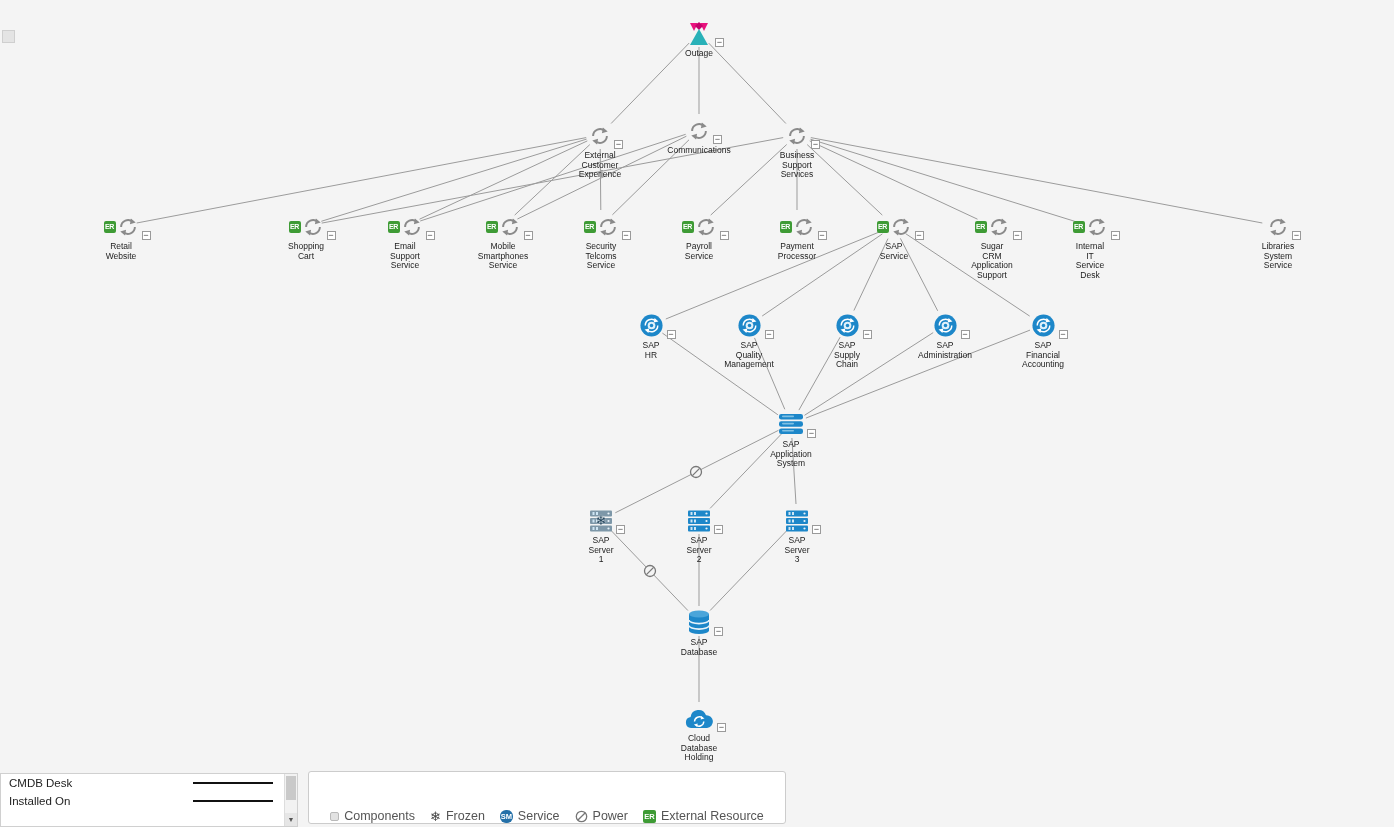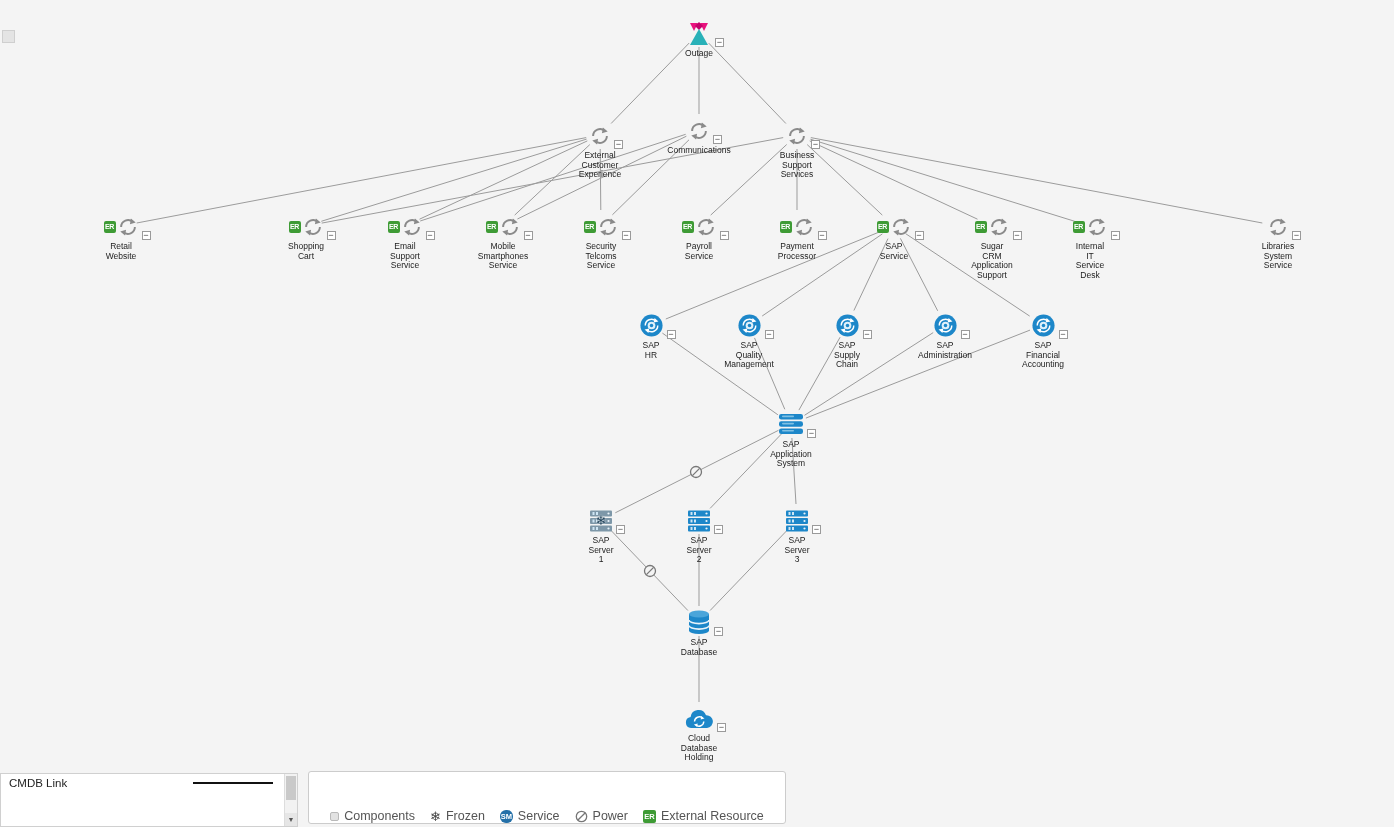--- a/index.html
+++ b/index.html
@@ -427,21 +427,25 @@
           </span>
           <span class="expander">−</span>
         </div><div class="nlabel">Cloud<br>Database<br>Holding</div></div>
     </div>
 
   <div id="corner-btn"></div>
 
   <div id="linkpanel">
     <div id="lp-rows">
         <div class="lrow">
-          <span>CMDB Link</span>
+          <span>CMDB Desk</span>
+          <span class="lsample" style="border-top-width:2px;border-top-color:#111111"></span>
+        </div>
+        <div class="lrow">
+          <span>Installed On</span>
           <span class="lsample" style="border-top-width:2px;border-top-color:#111111"></span>
         </div>
       </div>
     <div id="lp-scroll">
       <div id="lp-thumb"></div>
       <div id="lp-down">▼</div>
     </div>
   </div>
 
   <div id="legendbar">

